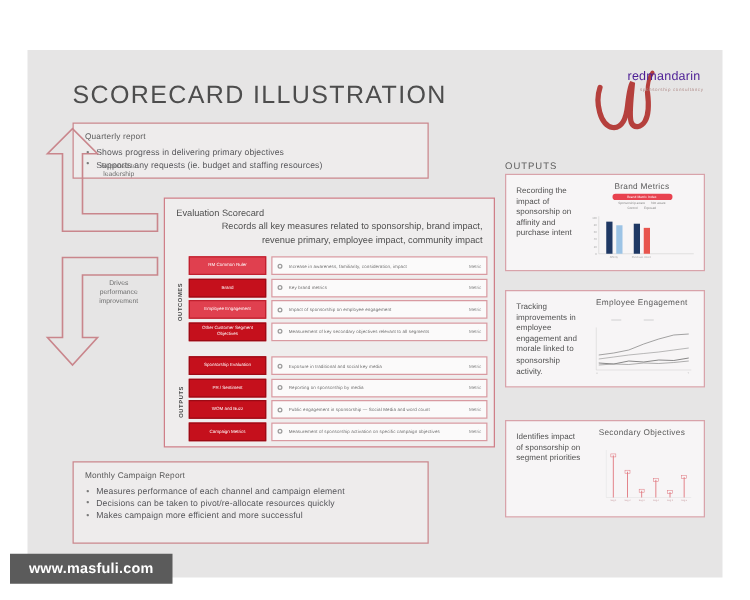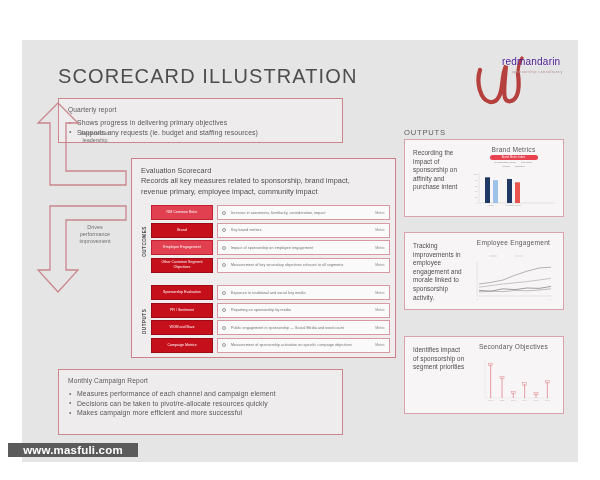--- a/index.html
+++ b/index.html
@@ -9,21 +9,21 @@
   #stage { position:relative; width:600px; height:480px; background:#fff; }
 
   
   .tg-badge{
     position:absolute; left:481px; top:7px; width:114px; height:28px;
     background:#5b5b5b; color:#fff; font-size:11.5px; font-weight:bold;
     letter-spacing:.6px; display:flex; align-items:center; justify-content:center;
   }
   
   .mf-badge{
-    position:absolute; left:8px; top:443px; width:130px; height:14px;
+    position:absolute; left:8px; top:443px; width:130px; height:24px;
     background:#5b5b5b; color:#fff; font-size:11.5px; font-weight:bold;
     display:flex; align-items:center; justify-content:center; letter-spacing:.2px;
     z-index:40;
   }
 
   
   .slide{
     position:absolute; left:22px; top:40px; width:556px; height:422px;
     background:#e6e5e5;
   }
@@ -63,21 +63,21 @@
   
   #monthly{ left:36px; top:329px; width:285px; height:66px; padding:7px 9px; }
 
   
   #scorecard{
     position:absolute; left:109px; top:118px; width:265px; height:200px;
     background:#efeded; border:1px solid #cf7f88;
   }
   .sc-head{ padding:7px 9px 0 9px; }
   .sc-h1{ font-size:7.4px; color:#4f4f4f; }
-  .sc-h2{ font-size:7.4px; color:#4f4f4f; line-height:10px; margin-top:1px; }
+  .sc-h2{ font-size:7.4px; color:#4f4f4f; line-height:10px; margin-top:1px;text-align:right; }
 
   .group{ position:absolute; left:7px; width:251px; }
   .group-label{
     position:absolute; left:0; top:0; width:11px; height:100%;
     display:flex; align-items:center; justify-content:center;
   }
   .group-label span{
     transform:rotate(-90deg); white-space:nowrap; font-size:4.6px;
     letter-spacing:.5px; color:#4a4a4a; font-weight:bold;
   }

